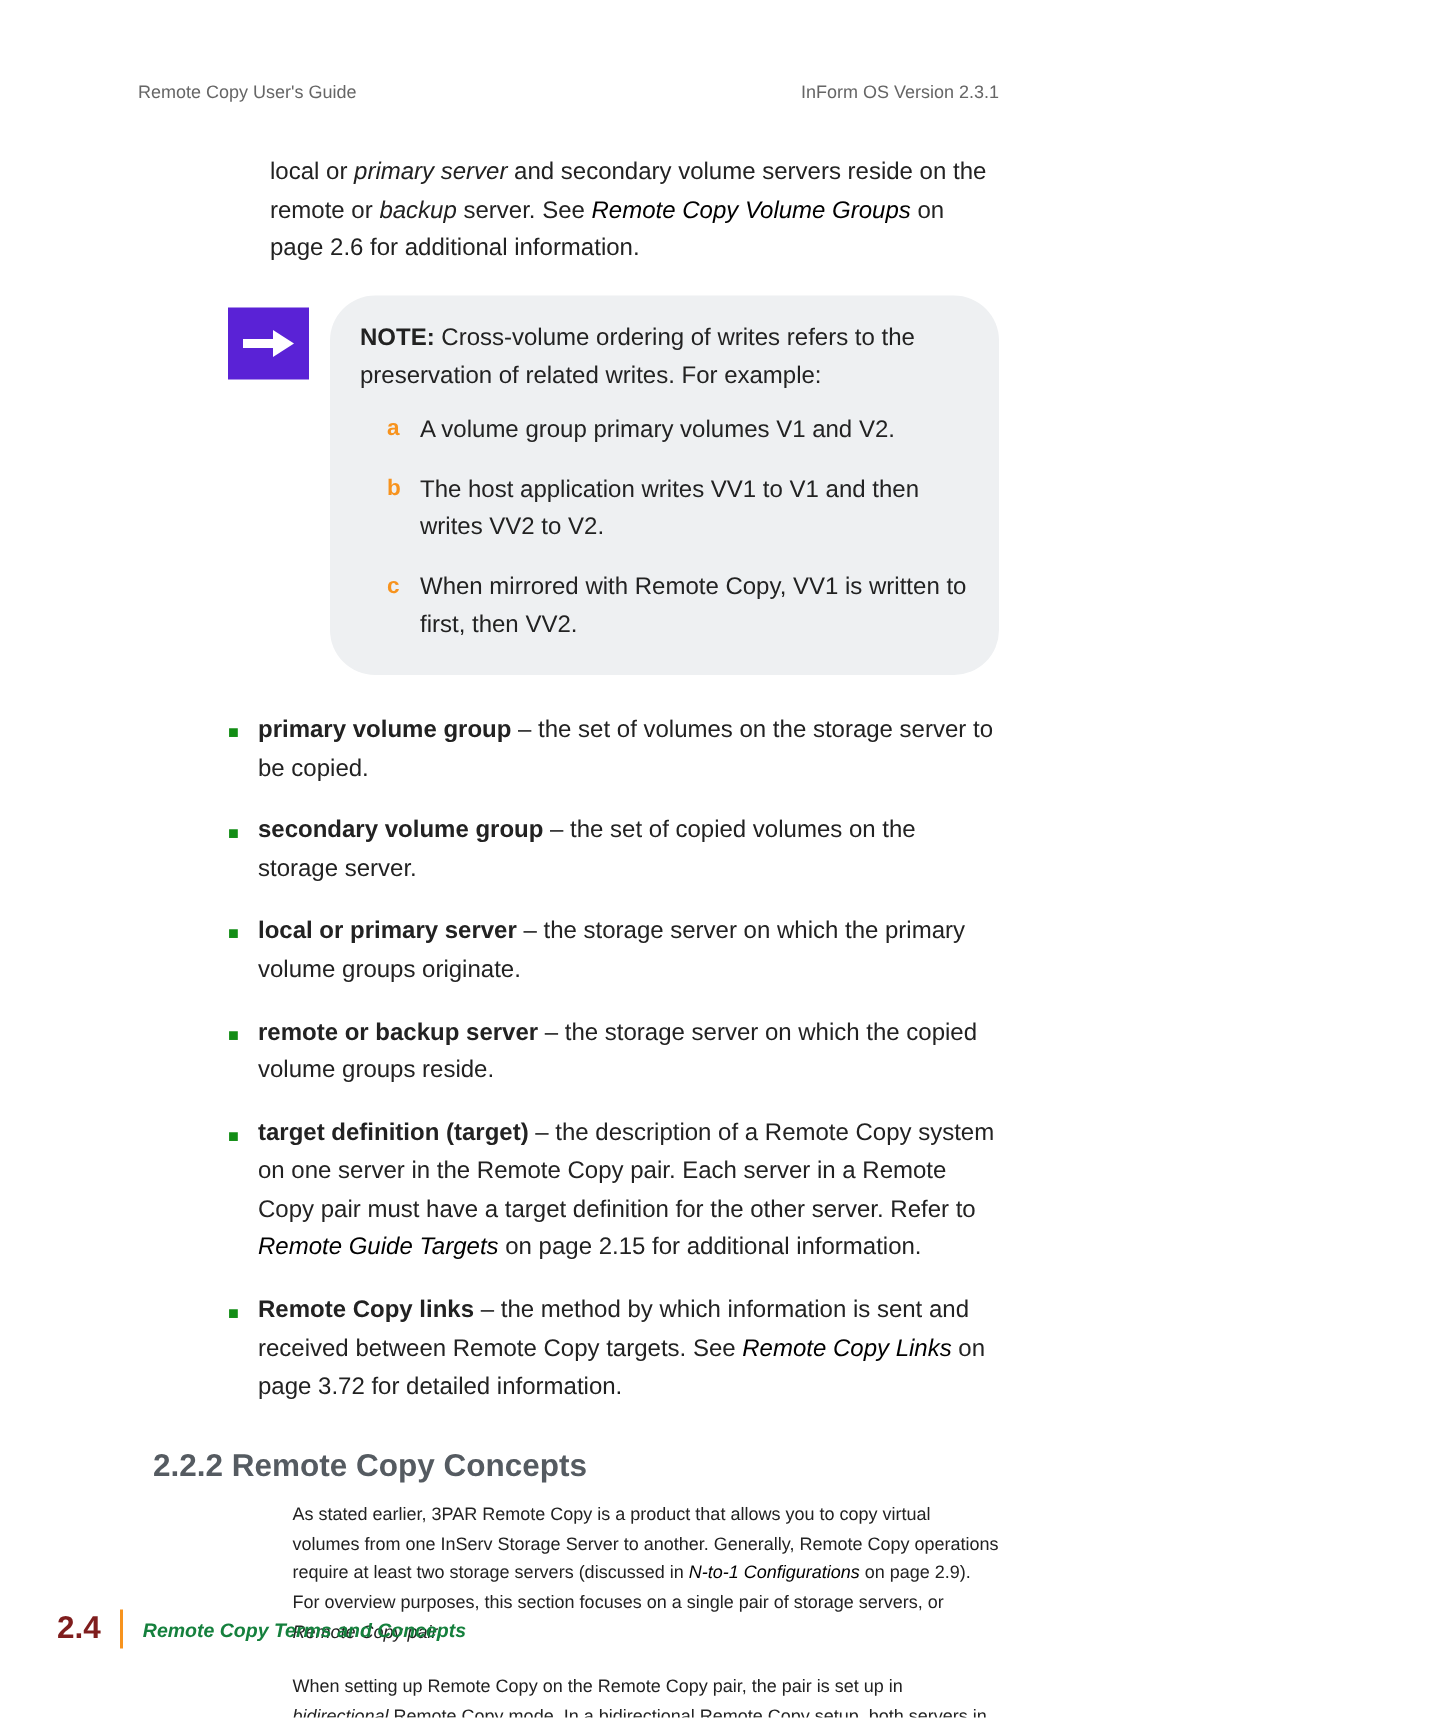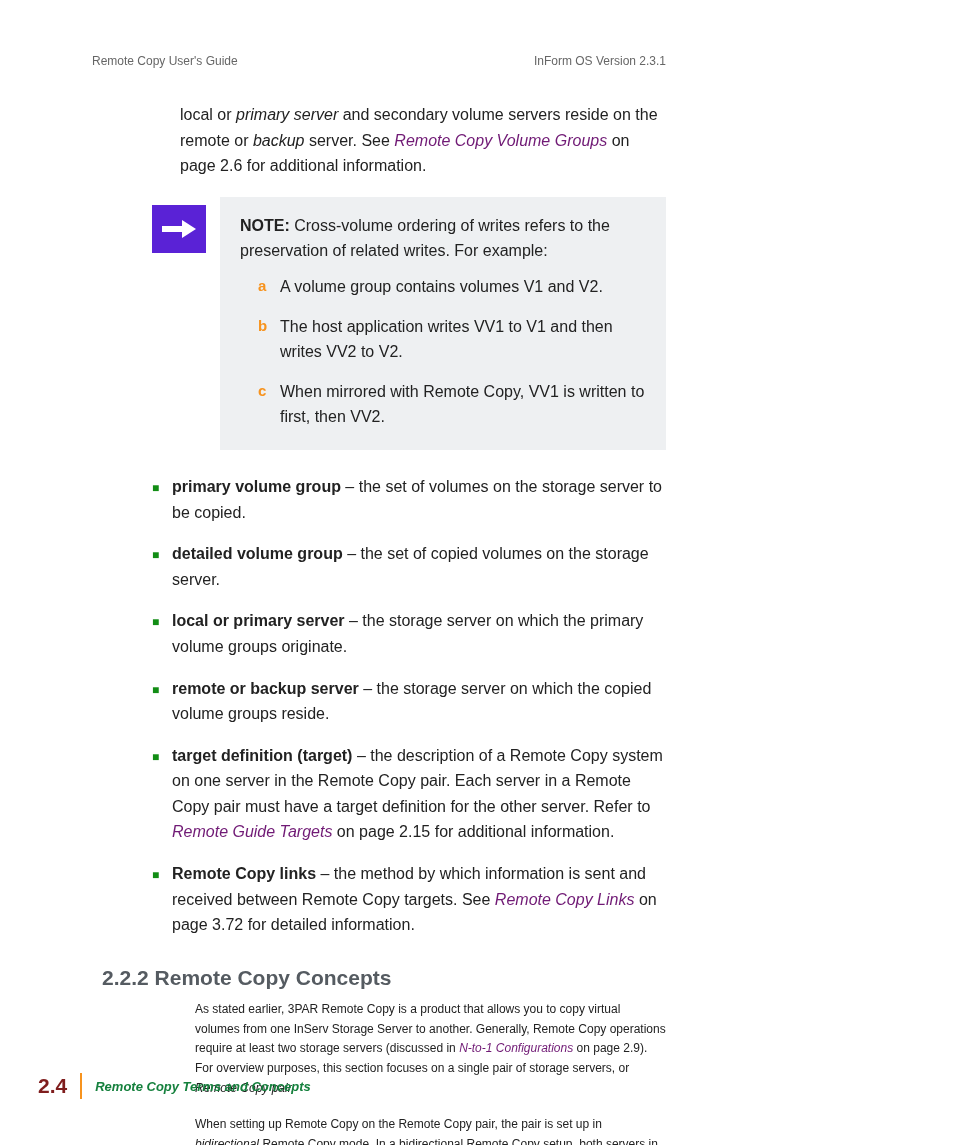--- a/index.html
+++ b/index.html
@@ -26,21 +26,21 @@
   }
   .body-text {
     font-size: 16px;
     line-height: 1.6;
     margin-left: 88px;
     margin-right: 0;
   }
   .body-text p { margin: 0 0 14px 0; }
   .italic { font-style: italic; }
   .link {
-    color: #701a75;
+    color: #000000;
     font-style: italic;
     text-decoration: none;
     cursor: pointer;
   }
   .link-plain {
     color: #0054d6;
     text-decoration: none;
     cursor: pointer;
   }
   .note-block {
@@ -57,20 +57,21 @@
     justify-content: center;
     margin-right: 14px;
     margin-top: 8px;
   }
   .note-box {
     flex: 1;
     background: #eef0f2;
     padding: 16px 20px 6px 20px;
     font-size: 16px;
     line-height: 1.6;
+    border-radius: 30px;
   }
   .note-box .lead { margin-bottom: 10px; }
   .note-box ol {
     list-style: none;
     padding-left: 18px;
     margin: 0;
   }
   .note-box li {
     margin-bottom: 14px;
     display: flex;
@@ -161,42 +162,42 @@
         <polygon points="23,2 23,20 37,11" fill="#fff"></polygon>
       </svg>
     </div>
     <div class="note-box">
       <div class="lead">
         <strong>NOTE:</strong><span> Cross-volume ordering of writes refers to the preservation of related writes. For example:</span>
       </div>
       <ol>
         <li>
             <span class="marker">a</span>
-            <span>A volume group contains volumes V1 and V2.</span>
+            <span>A volume group primary volumes V1 and V2.</span>
           </li>
         <li>
             <span class="marker">b</span>
             <span>The host application writes VV1 to V1 and then writes VV2 to V2.</span>
           </li>
         <li>
             <span class="marker">c</span>
             <span>When mirrored with Remote Copy, VV1 is written to first, then VV2.</span>
           </li>
       </ol>
     </div>
   </div>
 
   <ul class="bullets">
     <li>
       <span class="sq">■</span>
       <span class="txt"><span class="term">primary volume group</span><span> – the set of volumes on the storage server to be copied.</span></span>
     </li>
     <li>
       <span class="sq">■</span>
-      <span class="txt"><span class="term">detailed volume group</span><span> – the set of copied volumes on the storage server.</span></span>
+      <span class="txt"><span class="term">secondary volume group</span><span> – the set of copied volumes on the storage server.</span></span>
     </li>
     <li>
       <span class="sq">■</span>
       <span class="txt"><span class="term">local or primary server</span><span> – the storage server on which the primary volume groups originate.</span></span>
     </li>
     <li>
       <span class="sq">■</span>
       <span class="txt"><span class="term">remote or backup server</span><span> – the storage server on which the copied volume groups reside.</span></span>
     </li>
     <li>

